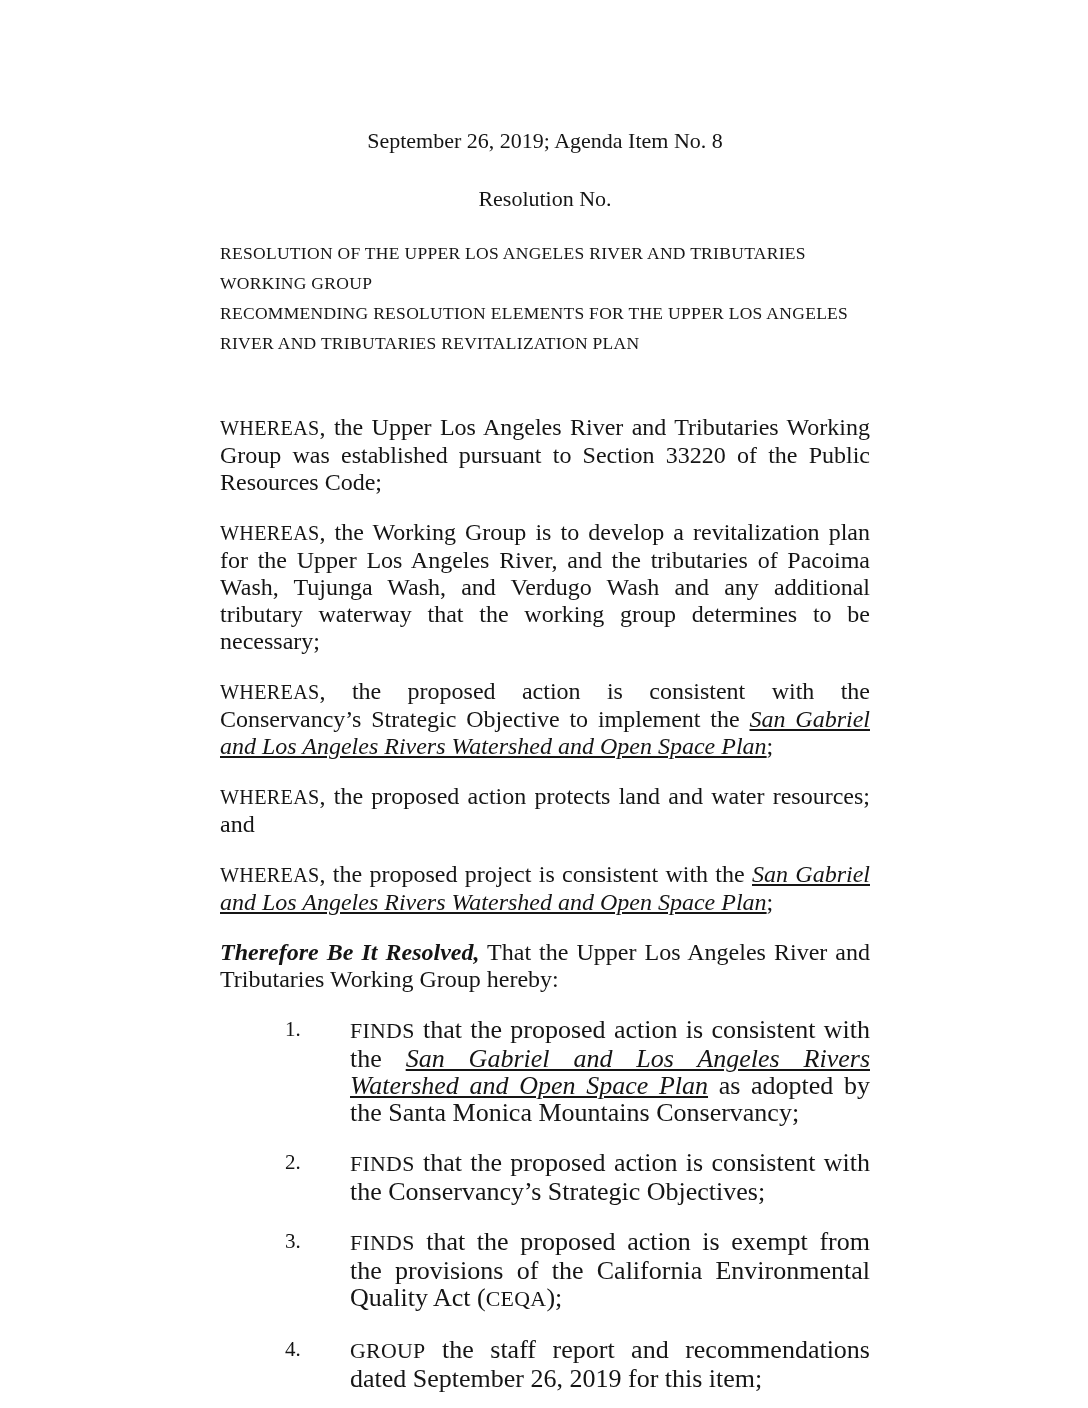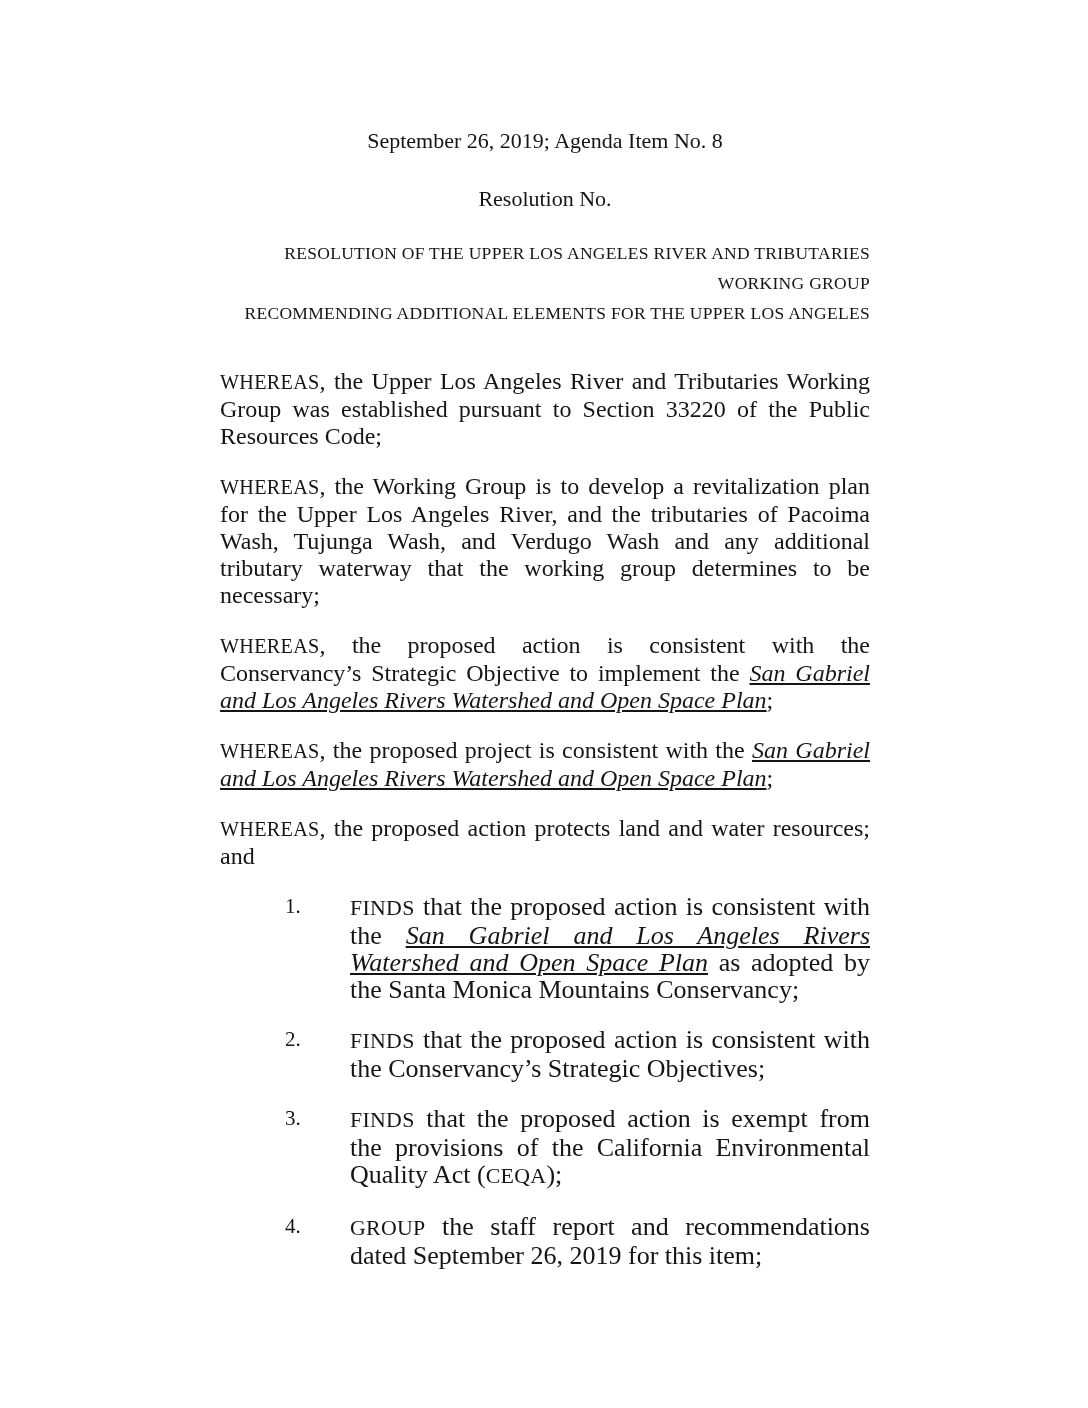--- a/index.html
+++ b/index.html
@@ -21,25 +21,25 @@
     line-height: 26px;
     margin-bottom: 32px;
   }
   .resno {
     text-align: center;
     font-size: 22px;
     line-height: 26px;
     margin-bottom: 26px;
   }
   .heading {
-    text-align: right;
+    text-align: left;
     font-size: 17.5px;
     line-height: 30px;
     letter-spacing: 0.3px;
-    margin-bottom: 40px;
+    margin-bottom: 56px;
   }
   .body-para {
     font-size: 24px;
     line-height: 27px;
     text-align: justify;
     margin-bottom: 23px;
   }
   .seg-n  { font-style: normal; }
   .seg-i  { font-style: italic; text-decoration: underline; }
   .seg-bi { font-style: italic; font-weight: bold; }
@@ -67,29 +67,31 @@
 <body>
 
 <div class="page">
 
   <div class="dateline">September 26, 2019; Agenda Item No. 8</div>
 
   <div class="resno">Resolution No.</div>
 
   <div class="heading">
     <div>RESOLUTION OF THE UPPER LOS ANGELES RIVER AND TRIBUTARIES WORKING GROUP</div>
-    <div>RECOMMENDING ADDITIONAL ELEMENTS FOR THE UPPER LOS ANGELES</div>
+    <div>RECOMMENDING RESOLUTION ELEMENTS FOR THE UPPER LOS ANGELES</div>
+    <div>RIVER AND TRIBUTARIES REVITALIZATION PLAN</div>
   </div>
 
   <p class="body-para"><span class="seg-sc">WHEREAS</span><span class="seg-n">, the Upper Los Angeles River and Tributaries Working Group was established pursuant to Section 33220 of the Public Resources Code;</span></p>
   <p class="body-para"><span class="seg-sc">WHEREAS</span><span class="seg-n">, the Working Group is to develop a revitalization plan for the Upper Los Angeles River, and the tributaries of Pacoima Wash, Tujunga Wash, and Verdugo Wash and any additional tributary waterway that the working group determines to be necessary;</span></p>
   <p class="body-para"><span class="seg-sc">WHEREAS</span><span class="seg-n">, the proposed action is consistent with the Conservancy’s Strategic Objective to implement the </span><span class="seg-i">San Gabriel and Los Angeles Rivers Watershed and Open Space Plan</span><span class="seg-n">;</span></p>
+  <p class="body-para"><span class="seg-sc">WHEREAS</span><span class="seg-n">, the proposed action protects land and water resources; and</span></p>
   <p class="body-para"><span class="seg-sc">WHEREAS</span><span class="seg-n">, the proposed project is consistent with the </span><span class="seg-i">San Gabriel and Los Angeles Rivers Watershed and Open Space Plan</span><span class="seg-n">;</span></p>
-  <p class="body-para"><span class="seg-sc">WHEREAS</span><span class="seg-n">, the proposed action protects land and water resources; and</span></p>
 
+  <p class="body-para"><span class="seg-bi">Therefore Be It Resolved,</span><span class="seg-n"> That the Upper Los Angeles River and Tributaries Working Group hereby:</span></p>
 
   <div class="list">
     <div class="list-item">
       <span class="num">1.</span>
       <p class="item-text"><span class="seg-sc">FINDS</span><span class="seg-n"> that the proposed action is consistent with the </span><span class="seg-i">San Gabriel and Los Angeles Rivers Watershed and Open Space Plan</span><span class="seg-n"> as adopted by the Santa Monica Mountains Conservancy;</span></p>
     </div>
     <div class="list-item">
       <span class="num">2.</span>
       <p class="item-text"><span class="seg-sc">FINDS</span><span class="seg-n"> that the proposed action is consistent with the Conservancy’s Strategic Objectives;</span></p>
     </div>

